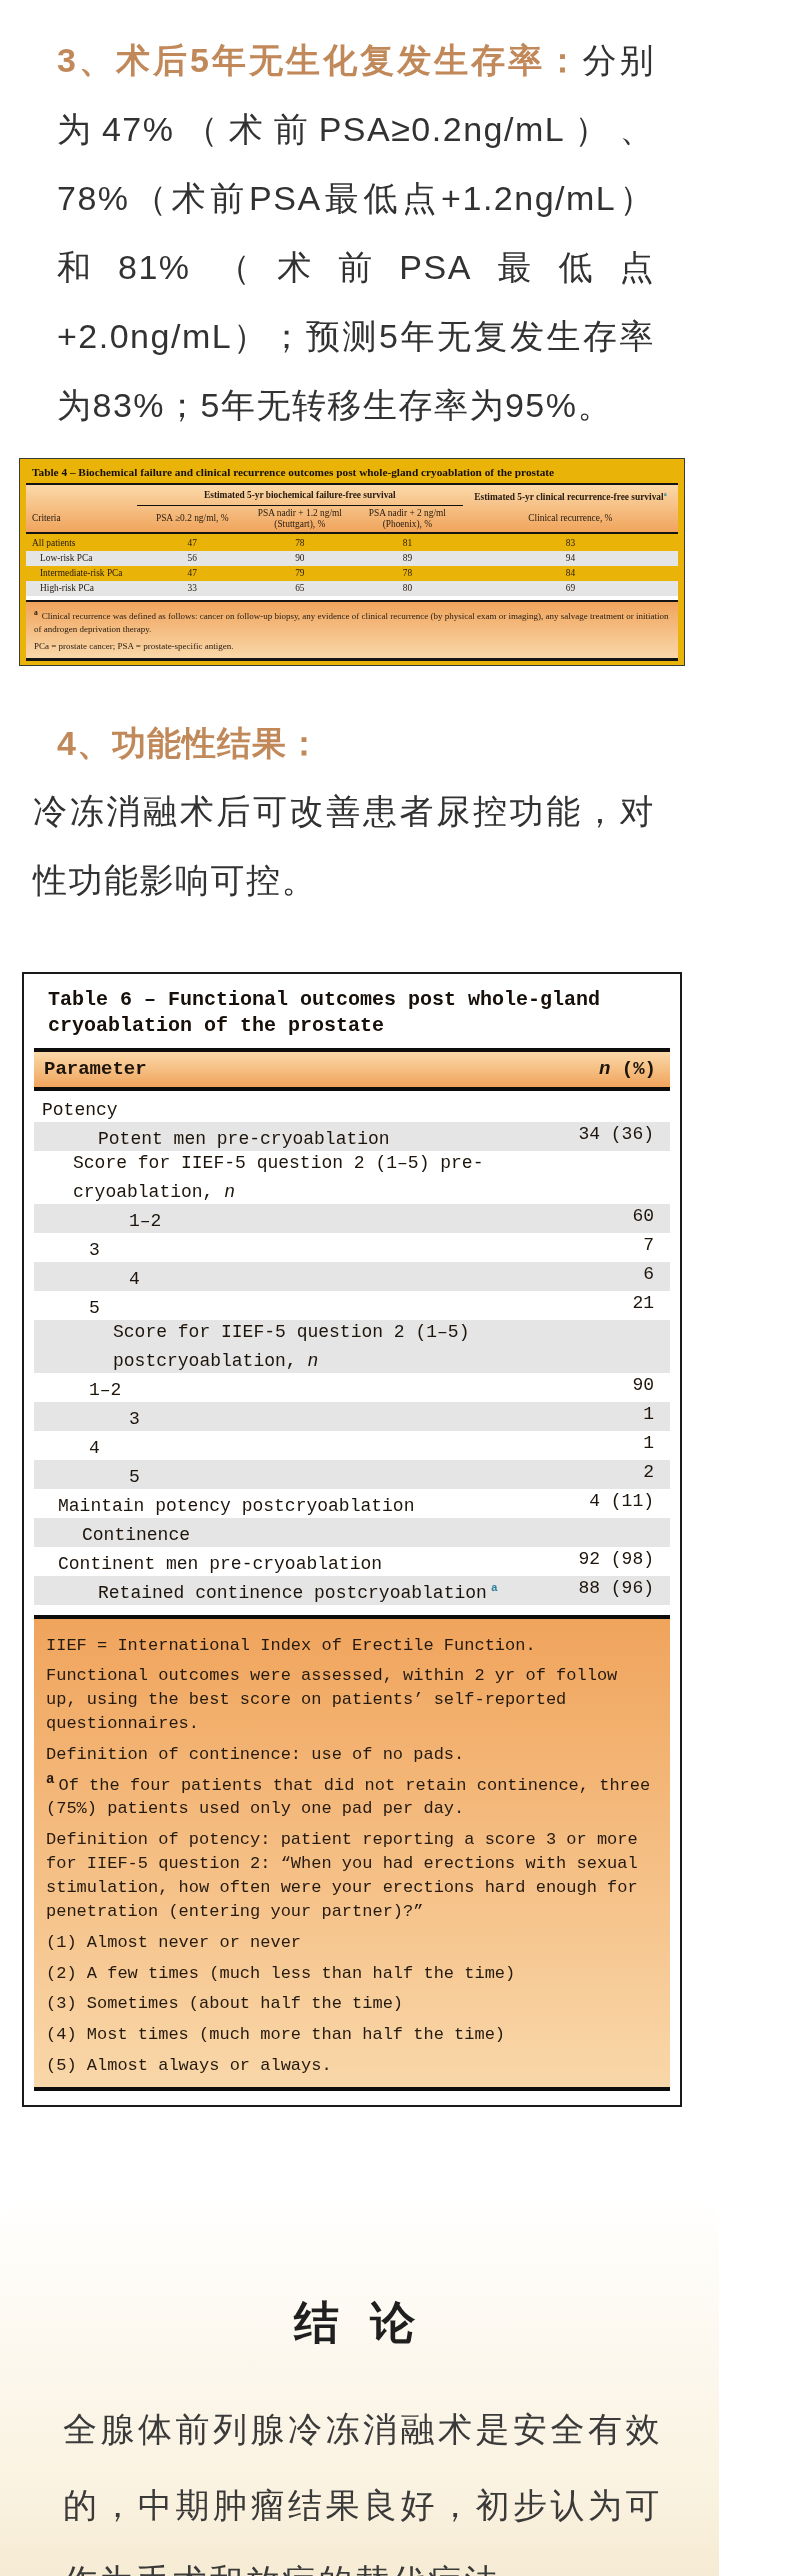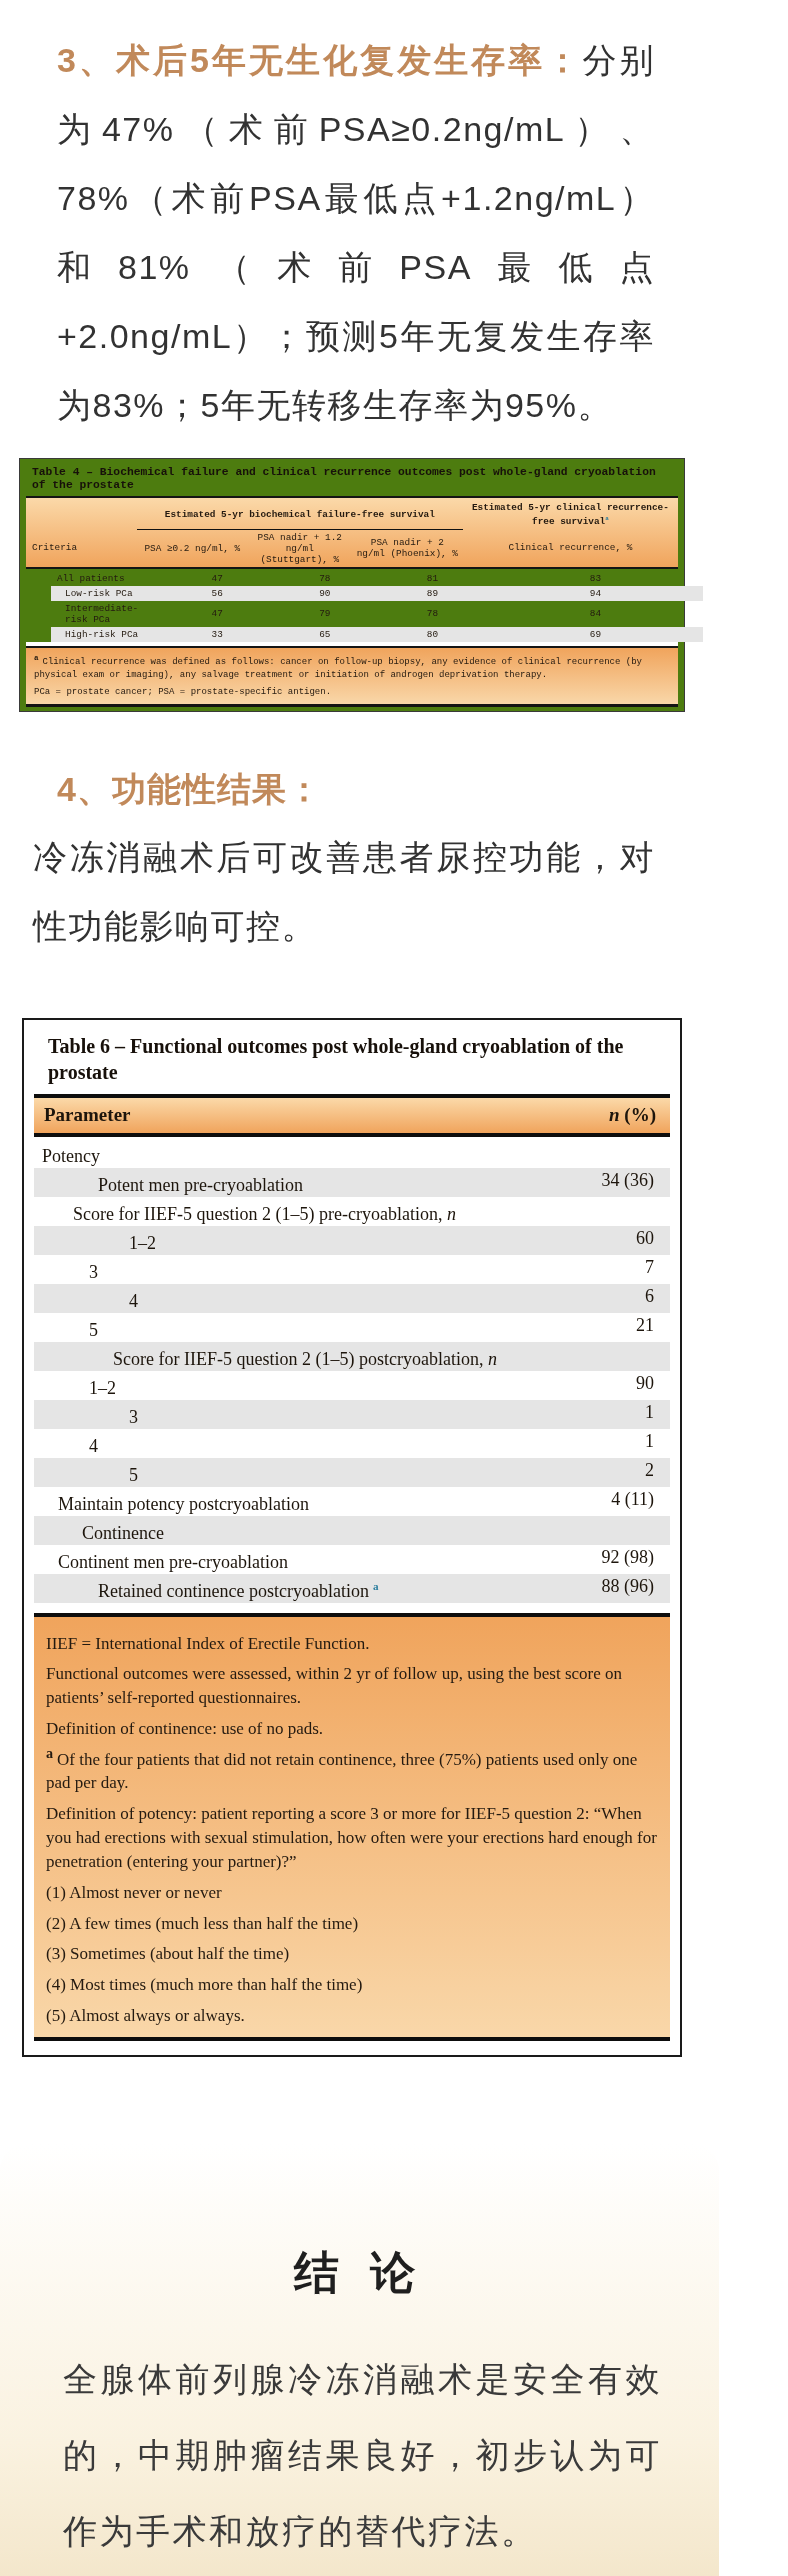--- a/index.html
+++ b/index.html
@@ -17,23 +17,23 @@
 
   
   .hr2{height:2px;background:#141414;}
   .hr3{height:3px;background:#141414;}
   .hr4{height:4px;background:#0d0d0d;}
   .supa{color:#2d7f9f;font-weight:bold;font-size:62%;}
   .supb{font-weight:bold;}
   .shade{background:#e5e5e5;padding-left:40px;}
 
   
-  .t4box{margin:16px auto 0;width:666px;border:1.5px solid #3a3a3a;background:#4d7c0f;
+  .t4box{margin:16px auto 0;width:666px;border:1.5px solid #3a3a3a;background:#eab308;
          padding:3px 6px 4px;box-sizing:border-box;
-         font-family:Liberation Mono, monospace;color:#241a10;}
+         font-family:Liberation Serif, serif;color:#241a10;}
   .t4title{font-size:11.3px;font-weight:bold;color:#17100a;padding:4px 2px 4px 6px;line-height:13px;}
   .t4head-band{background:linear-gradient(180deg,#fbd9a9 0%,#f0a45c 100%);}
   table.t4{width:100%;border-collapse:collapse;table-layout:fixed;font-size:9.4px;}
   table.t4 col.c1{width:17%;}table.t4 col.c2{width:17%;}table.t4 col.c3{width:16%;}
   table.t4 col.c4{width:17%;}table.t4 col.c5{width:33%;}
   table.t4 th{font-weight:normal;padding:2px 2px;vertical-align:middle;line-height:11px;}
   table.t4 th.grp{font-weight:bold;text-align:center;padding-top:4px;}
   table.t4 th.u{border-bottom:1.5px solid #111;}
   table.t4 th.crit{text-align:left;padding-left:6px;}
   table.t4 th.ctr{text-align:center;}
@@ -42,21 +42,21 @@
   table.t4 td.ind{padding-left:14px;}
   table.t4 td.num{text-align:center;}
   .t4foot{background:linear-gradient(180deg,#f0a45c 0%,#f9d7a9 100%);
           padding:4px 8px 5px;font-size:9px;line-height:13px;color:#241a10;}
   .t4gap{height:4px;background:#fff;}
   .fline sup:not(:empty){margin-right:4px;}
 
   
   .t6box{margin:57px auto 0;width:660px;border:2px solid #1a1a1a;background:#fff;
          padding:0 10px 14px;box-sizing:border-box;
-         font-family:Liberation Serif, serif;color:#1d150c;}
+         font-family:Liberation Mono, monospace;color:#1d150c;}
   .t6title{font-size:20px;font-weight:bold;color:#17100a;line-height:26px;padding:13px 26px 9px 14px;}
   .t6head{display:flex;align-items:center;height:35px;
           background:linear-gradient(180deg,#fbd9a9 0%,#f0a45c 100%);
           font-size:19px;font-weight:bold;justify-content:center;}
   .t6head .ph{flex:1;padding-left:10px;}
   .t6head .nh{padding-right:14px;}
   .t6rows{padding:2px 0 4px;}
   .trow{display:flex;font-size:18px;line-height:24px;}
   .trow .lbl{flex:1;}
   .trow .val{width:128px;text-align:right;padding-right:16px;}
@@ -107,21 +107,21 @@
             <th class="crit">Criteria</th>
             <th class="ctr">PSA ≥0.2 ng/ml, %</th>
             <th class="ctr">PSA nadir + 1.2 ng/ml (Stuttgart), %</th>
             <th class="ctr">PSA nadir + 2 ng/ml (Phoenix), %</th>
             <th class="ctr">Clinical recurrence, %</th>
           </tr>
         </thead>
       </table>
     </div>
     <div class="hr2"></div>
-    <table class="t4" style="margin-top:2px;margin-left:25px;">
+    <table class="t4" style="margin-top:2px;">
       <colgroup>
           <col class="c1">
           <col class="c2">
           <col class="c3">
           <col class="c4">
           <col class="c5">
         </colgroup>
       <tbody>
         <tr>
           <td class="crit">All patients</td>

